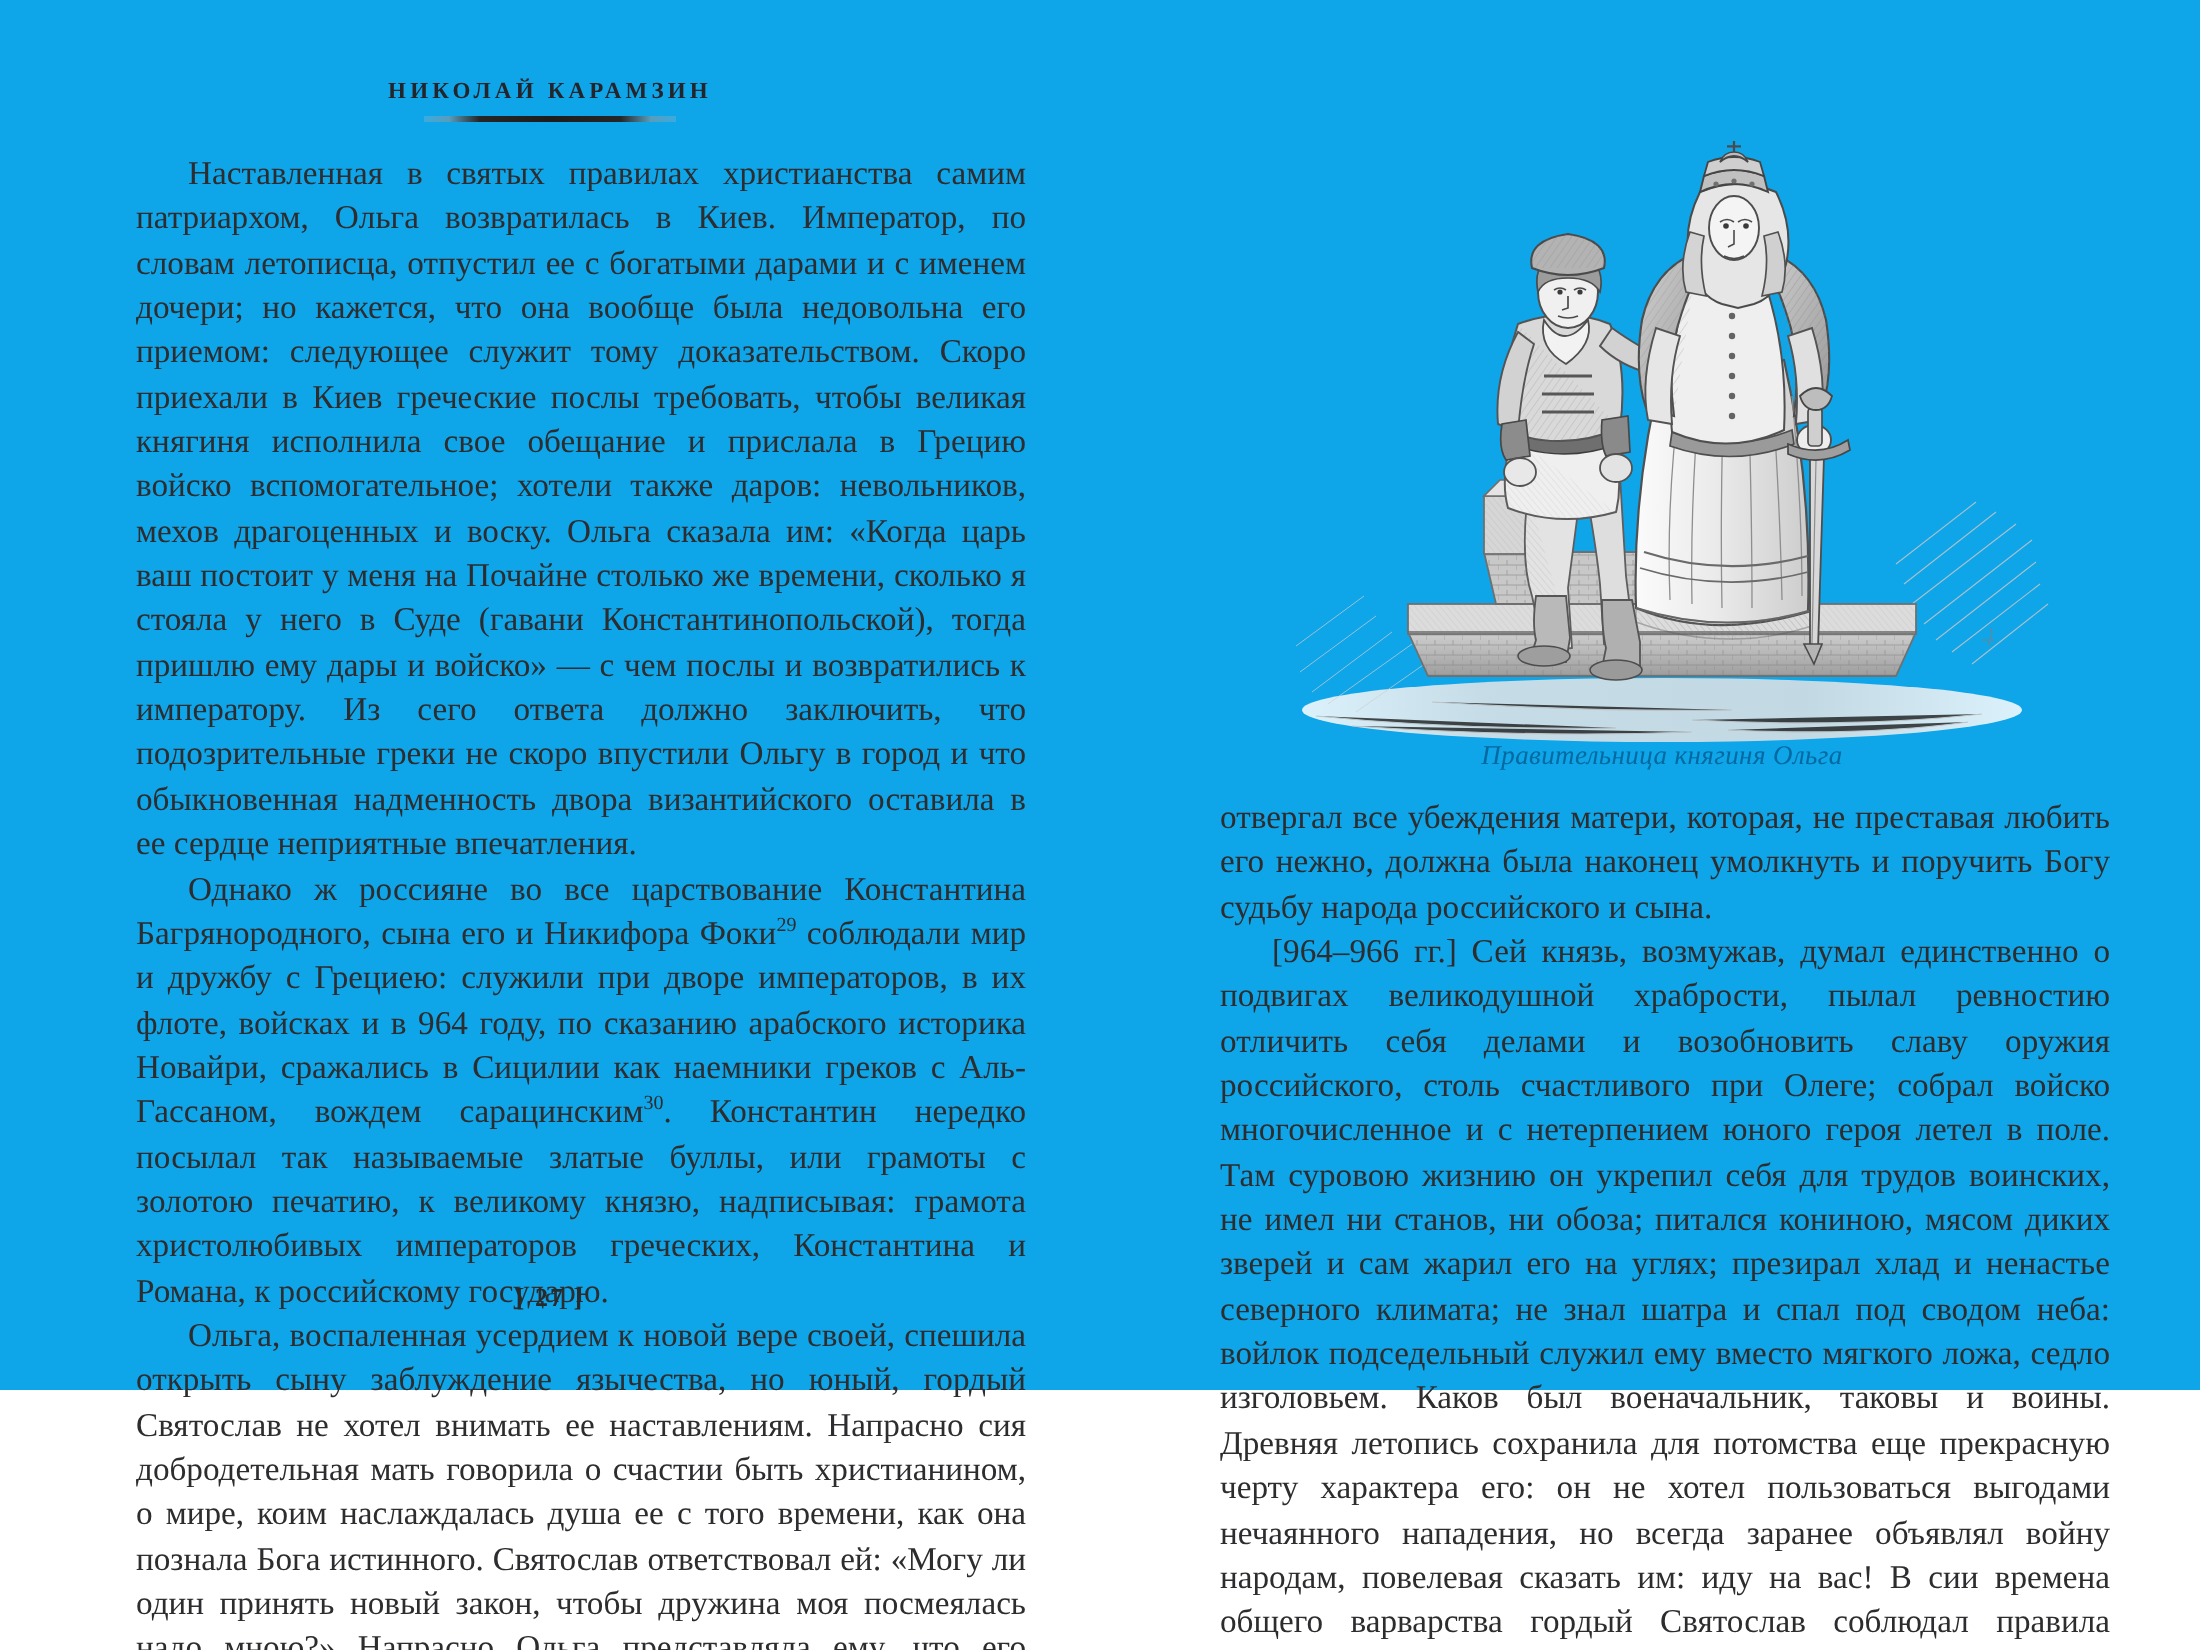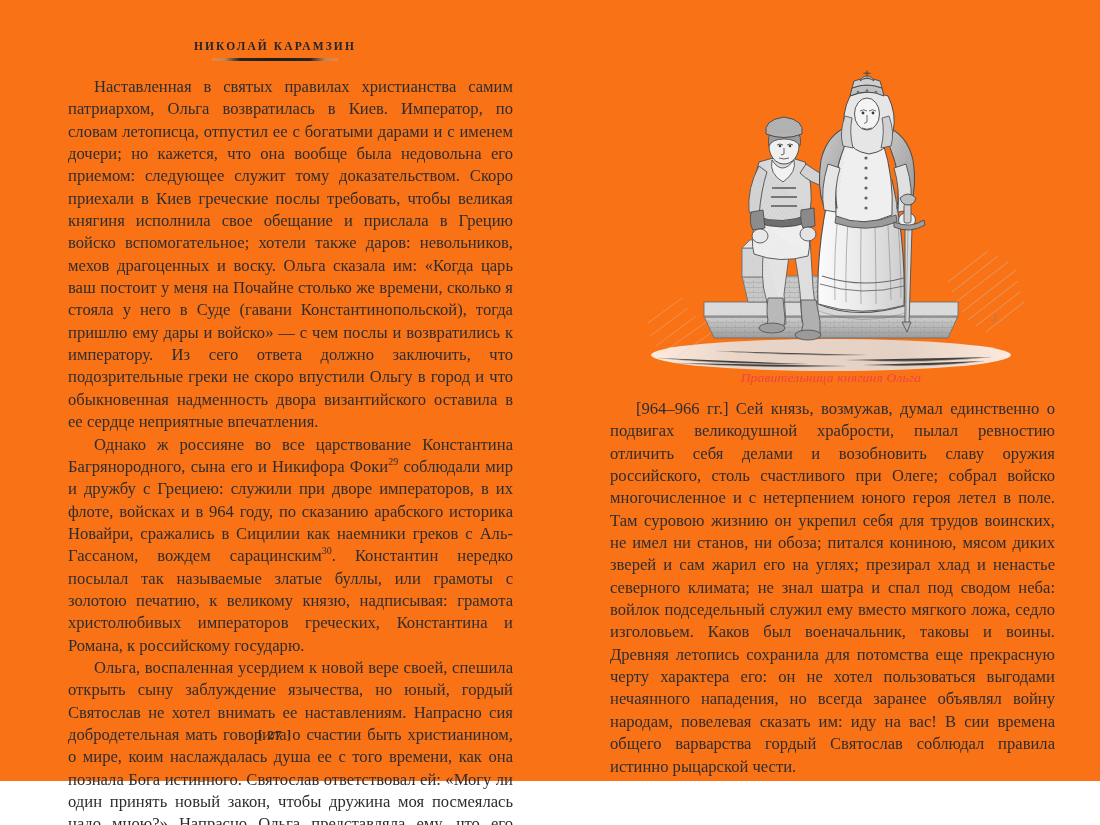--- a/index.html
+++ b/index.html
@@ -19,22 +19,22 @@
 
   
   .spread {
     position: absolute;
     inset: 0;
     display: flex;
   }
   .page-half {
     position: relative;
     width: 550px;
-    height: 781px;
-    background: #f97316;
+    height: 695px;
+    background: #0ea5e9;
   }
 
   
   .running-head {
     position: absolute;
     left: 0;
     right: 0;
     top: 40px;
     text-align: center;
   }
@@ -107,21 +107,21 @@
   .figure svg { display: block; width: 100%; height: 100%; }
   .fig-caption {
     position: absolute;
     left: 596px;
     top: 370px;
     width: 470px;
     text-align: center;
     font-style: italic;
     font-size: 13.5px;
     letter-spacing: 0.2px;
-    color: #ef4444;
+    color: #0369a1;
   }
 
   
   .folio {
     position: absolute;
     bottom: 38px;
     left: 0;
     right: 0;
     text-align: center;
     font-size: 13px;
@@ -379,16 +379,17 @@
       <g opacity="0.6">
         <path d="M398 253 q3 -6 1 -9" stroke="#808080" stroke-width="0.8" fill="none"></path>
         <path d="M395 250 l6 0" stroke="#808080" stroke-width="0.8"></path>
       </g>
     </svg>
   </div>
 
   <div class="fig-caption">Правительница княгиня Ольга</div>
 
   <div class="col-right" style="top:398px;">
+    <p class="para cont" id="R1">отвергал все убеждения матери, которая, не преставая любить его нежно, должна была наконец умолкнуть и поручить Богу судьбу народа российского и сына.</p>
     <p class="para" id="R2">[964–966 гг.] Сей князь, возмужав, думал единственно о подвигах великодушной храбрости, пылал ревностию отличить себя делами и возобновить славу оружия российского, столь счастливого при Олеге; собрал войско многочисленное и с нетерпением юного героя летел в поле. Там суровою жизнию он укрепил себя для трудов воинских, не имел ни станов, ни обоза; питался кониною, мясом диких зверей и сам жарил его на углях; презирал хлад и ненастье северного климата; не знал шатра и спал под сводом неба: войлок подседельный служил ему вместо мягкого ложа, седло изголовьем. Каков был военачальник, таковы и воины. Древняя летопись сохранила для потомства еще прекрасную черту характера его: он не хотел пользоваться выгодами нечаянного нападения, но всегда заранее объявлял войну народам, повелевая сказать им: <span class="ital">иду на вас!</span> В сии времена общего варварства гордый Святослав соблюдал правила истинно рыцарской чести.</p>
   </div>
 
 </div>
 
 </body></html>

